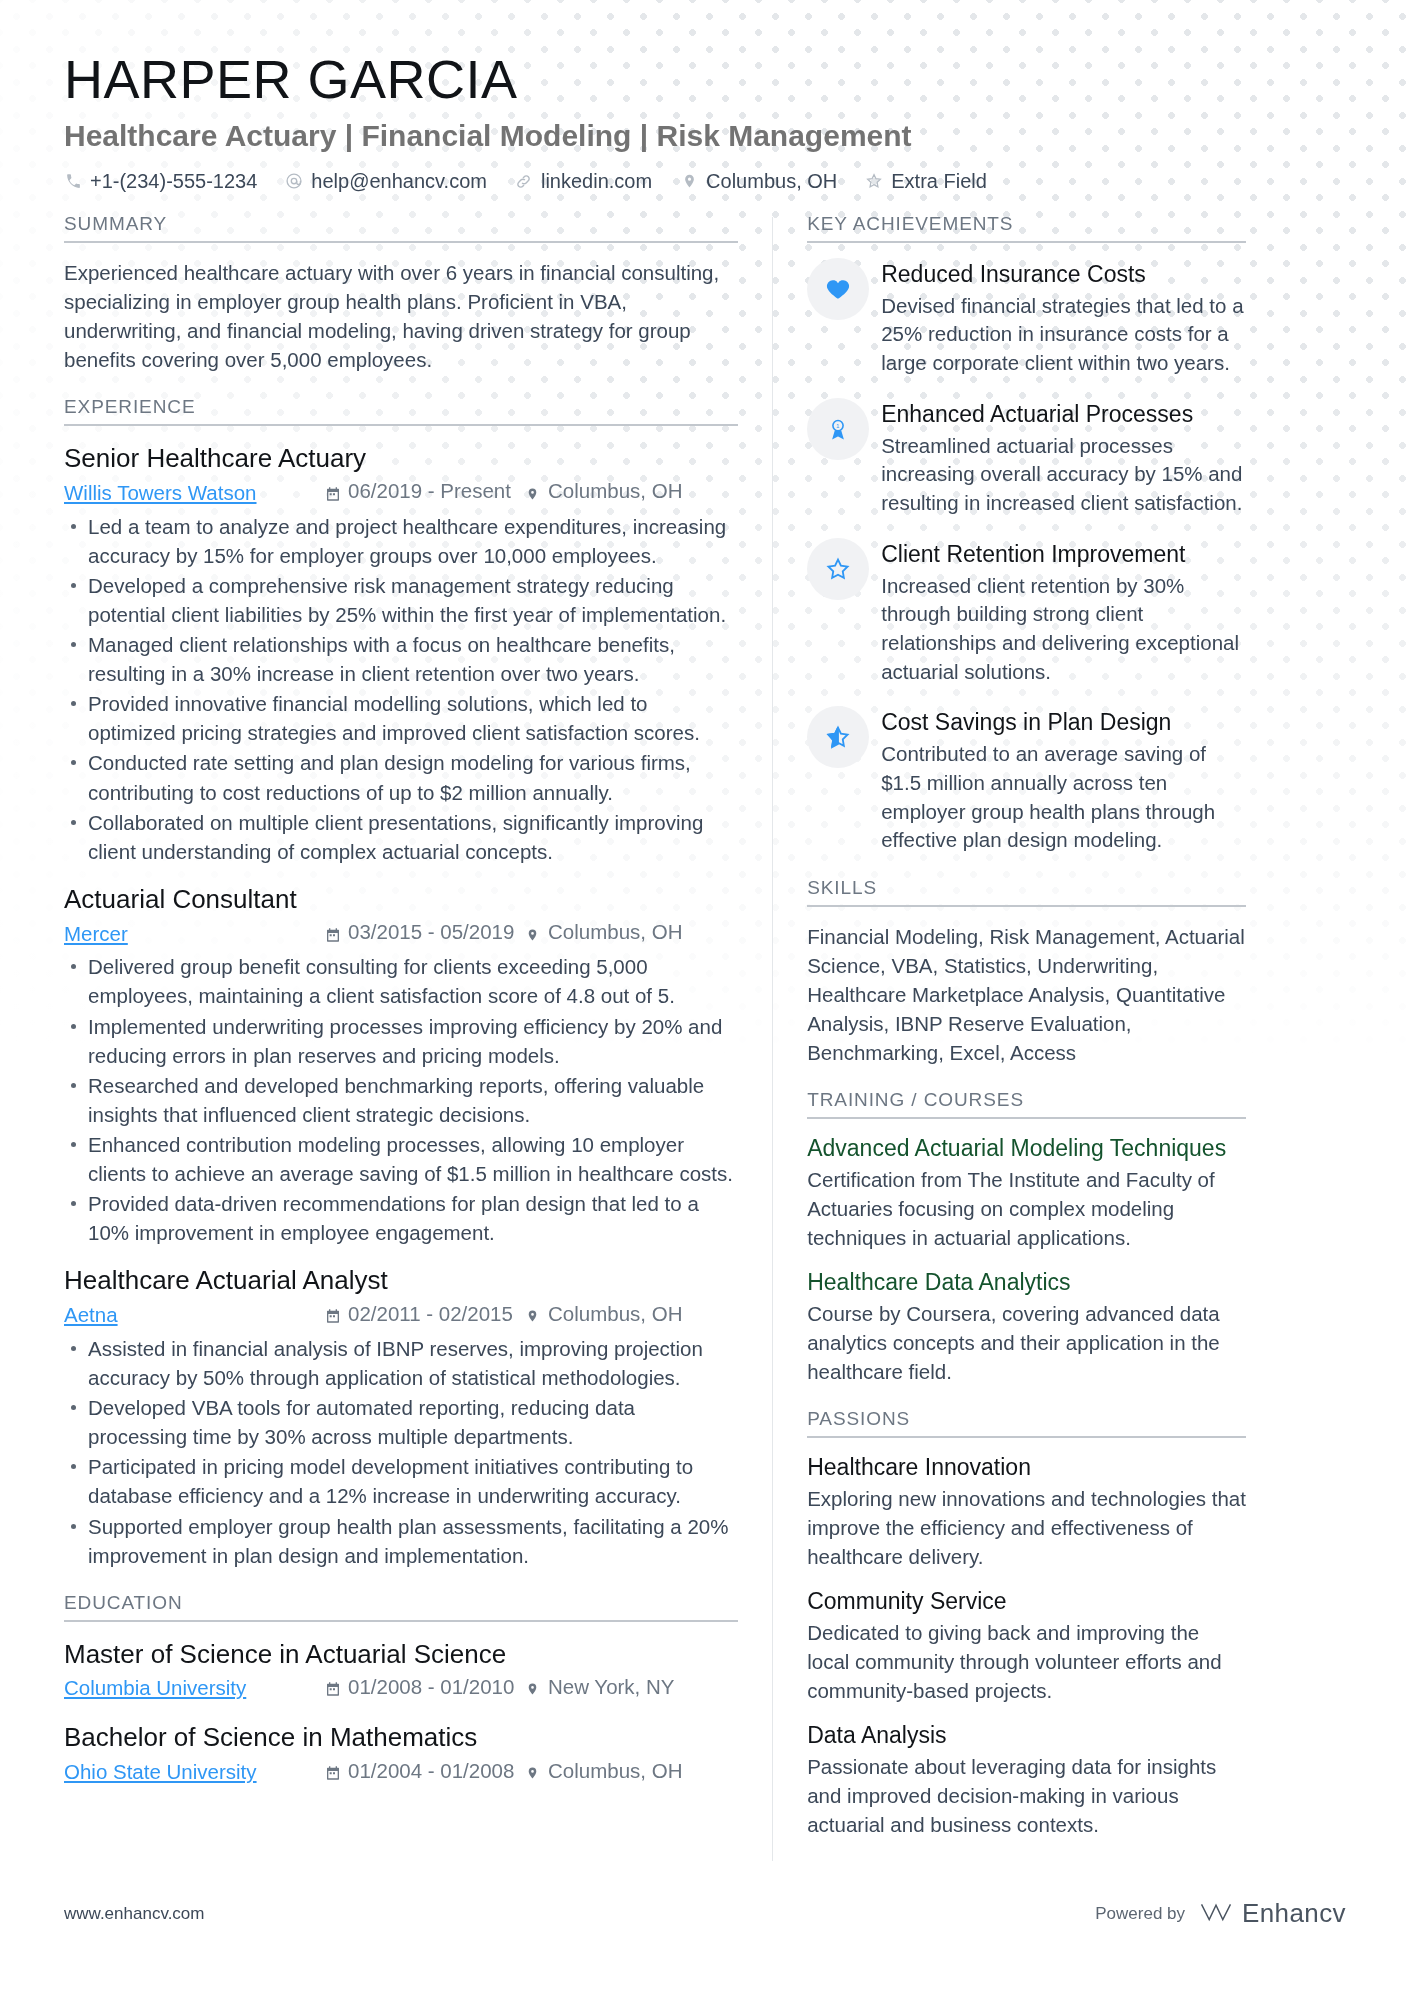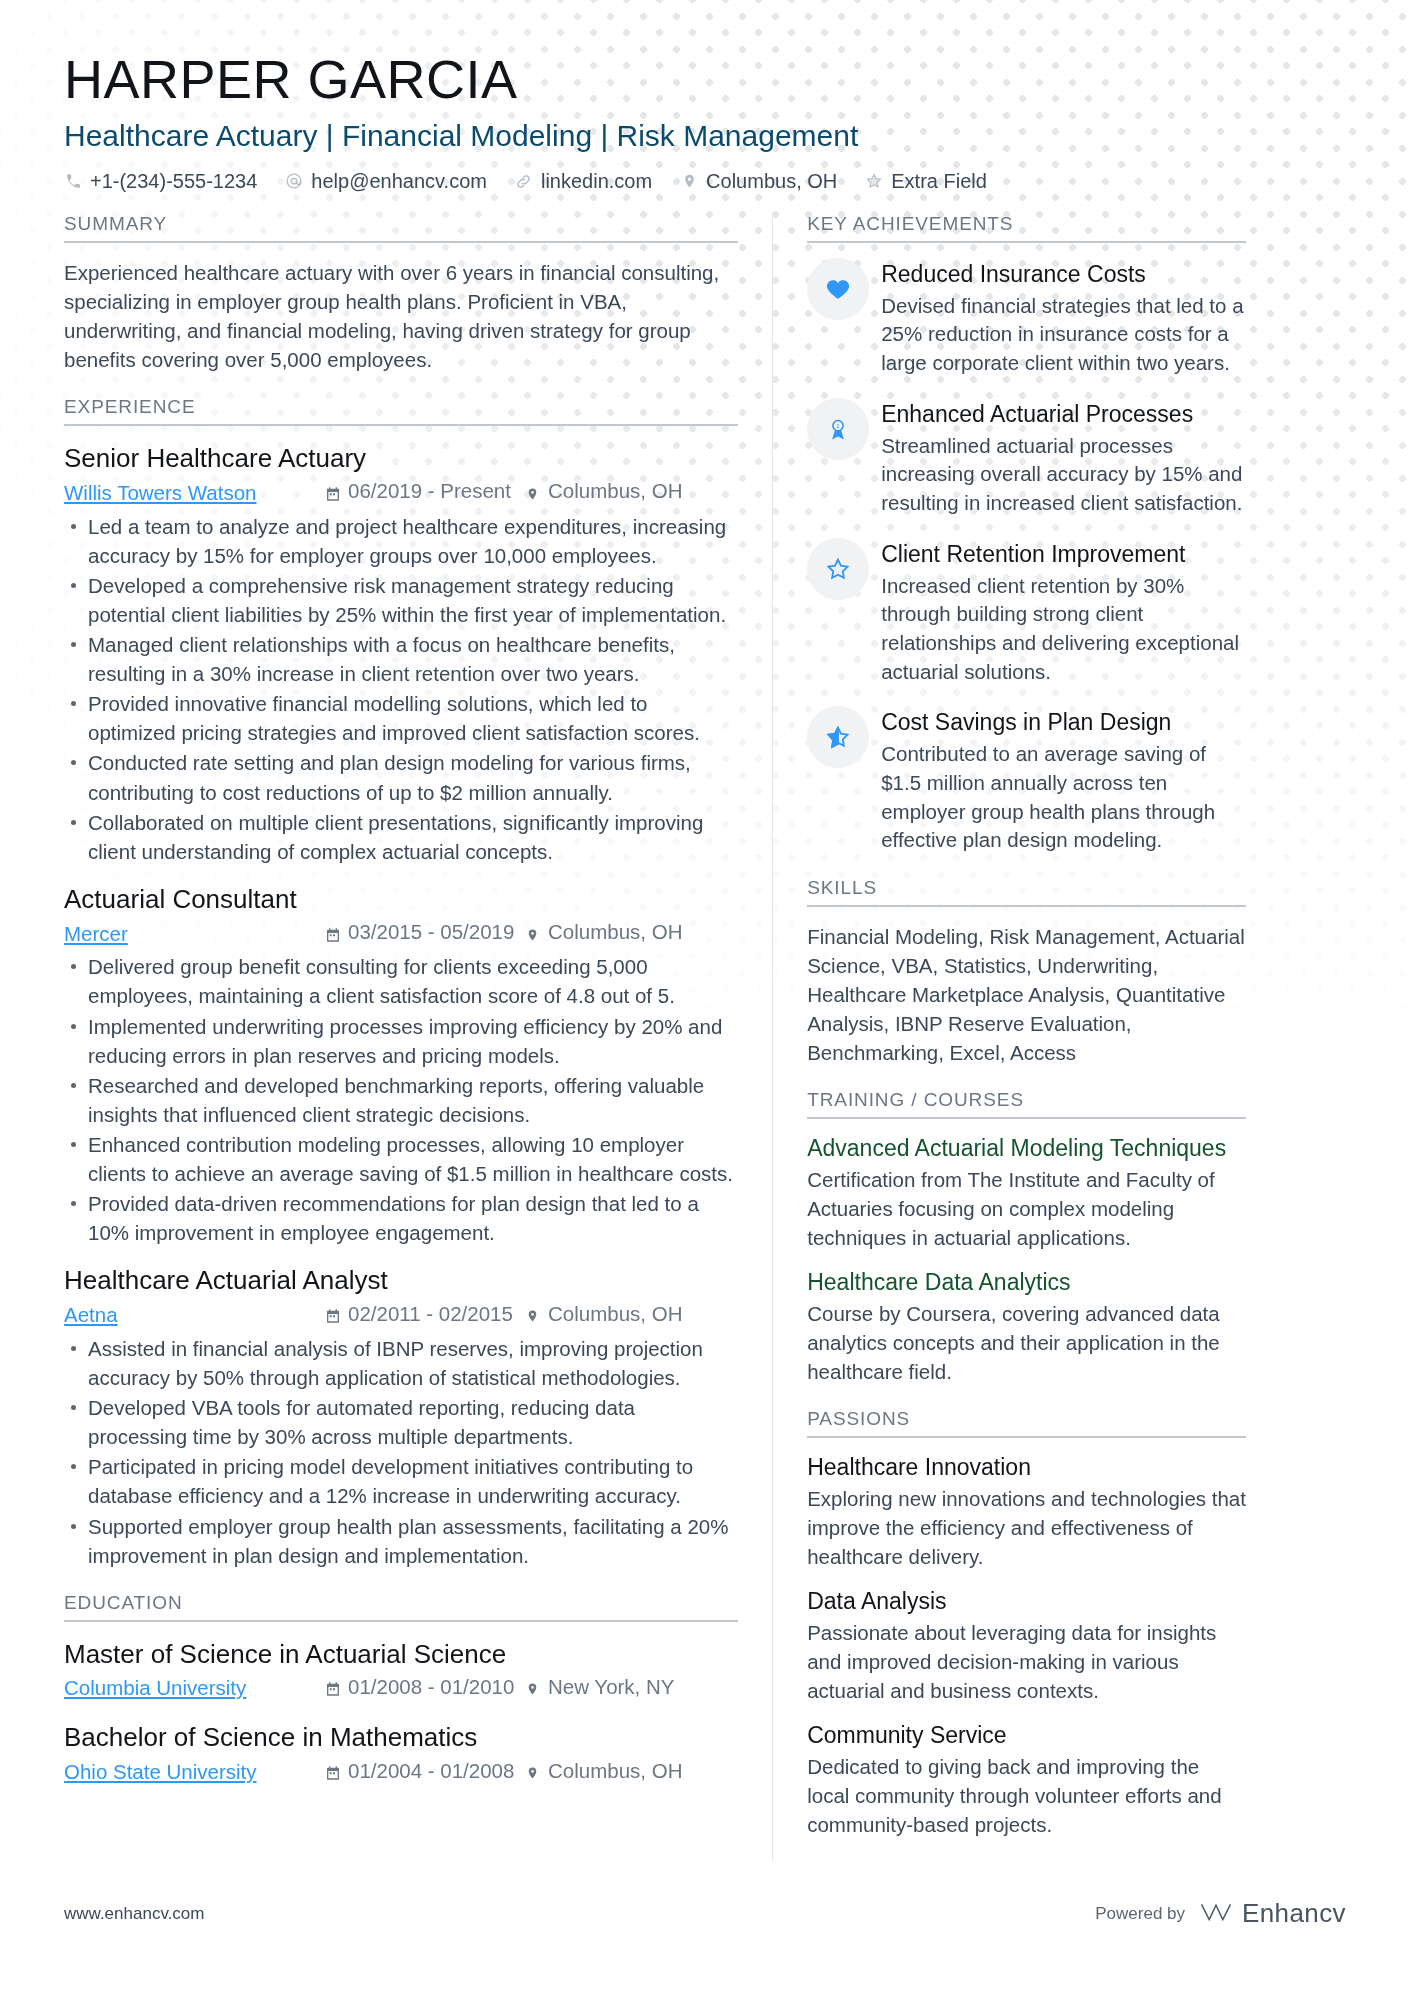--- a/index.html
+++ b/index.html
@@ -64,22 +64,22 @@
     font-size: 54px;
     font-weight: 400;
     letter-spacing: .5px;
     color: #111418;
     line-height: 1.18;
     white-space: pre;
   }
 
   .headline {
     font-size: 30px;
-    font-weight: 400;
-    color: #0c4a6e;
+    font-weight: 700;
+    color: #737373;
     margin-top: 4px;
     line-height: 1.3;
   }
 
   .contact-row {
     display: flex;
     align-items: center;
     flex-wrap: wrap;
     gap: 0;
     margin-top: 15px;
@@ -611,27 +611,27 @@
       <div class="section">
         <div class="sec-title">PASSIONS</div>
         <div class="sec-rule"></div>
 
         <div class="sub-entry">
           <div class="sub-title-dark">Healthcare Innovation</div>
           <div class="sub-text">Exploring new innovations and technologies that improve the efficiency and effectiveness of healthcare delivery.</div>
         </div>
 
         <div class="sub-entry">
+          <div class="sub-title-dark">Community Service</div>
+          <div class="sub-text">Dedicated to giving back and improving the local community through volunteer efforts and community-based projects.</div>
+        </div>
+
+        <div class="sub-entry">
           <div class="sub-title-dark">Data Analysis</div>
           <div class="sub-text">Passionate about leveraging data for insights and improved decision-making in various actuarial and business contexts.</div>
-        </div>
-
-        <div class="sub-entry">
-          <div class="sub-title-dark">Community Service</div>
-          <div class="sub-text">Dedicated to giving back and improving the local community through volunteer efforts and community-based projects.</div>
         </div>
       </div>
 
     </div>
   </div>
 </div>
 
 <div class="footer">
   <div class="footer-url">www.enhancv.com</div>
   <div class="footer-right">

